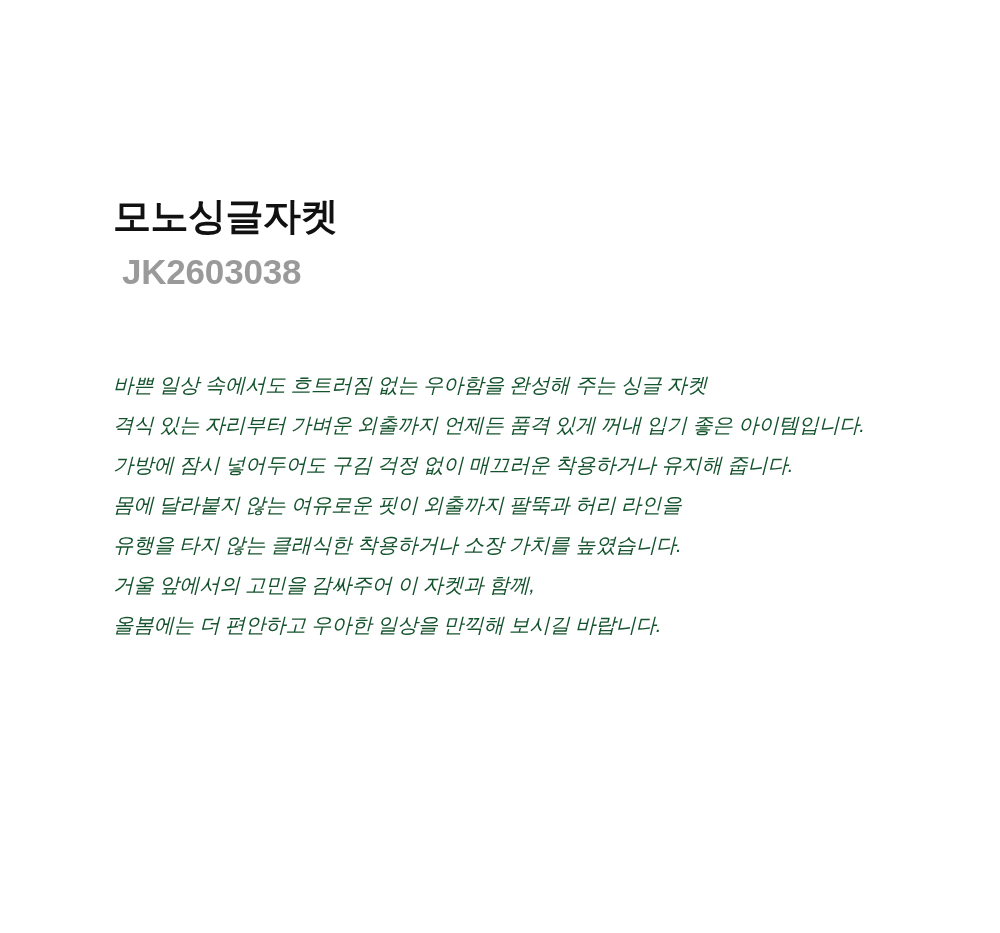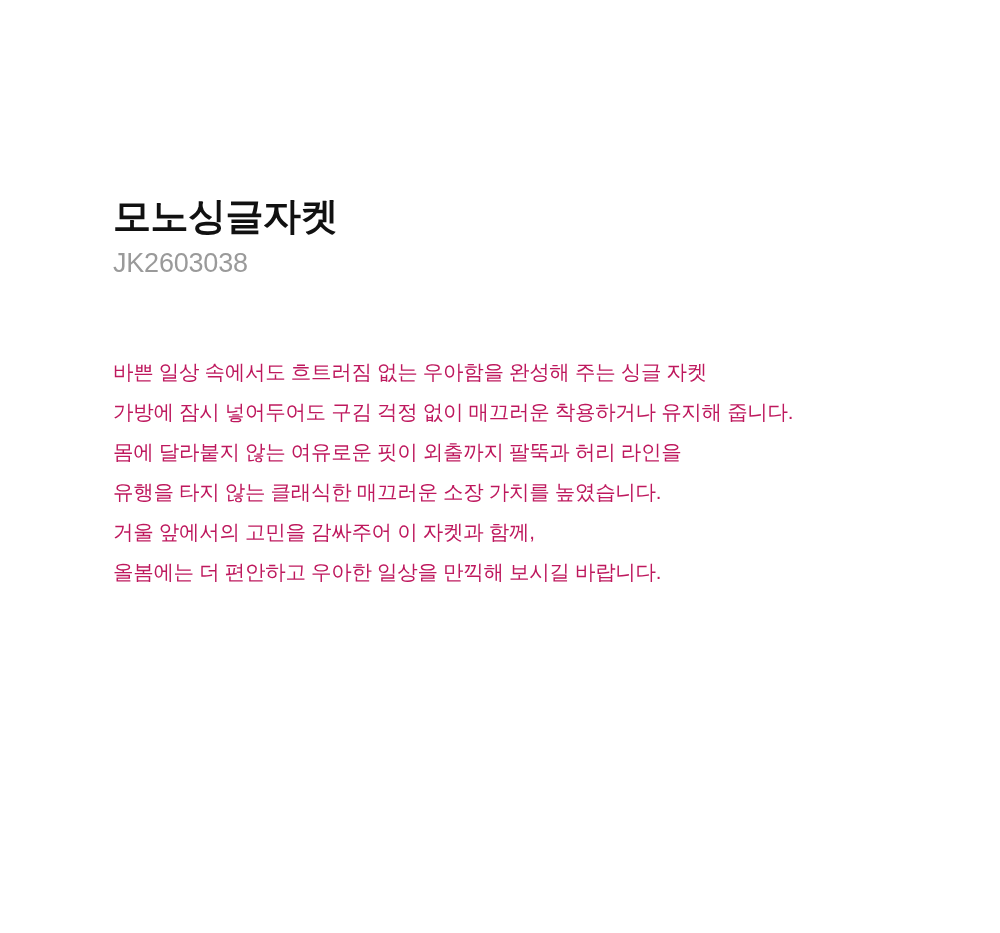--- a/index.html
+++ b/index.html
@@ -31,53 +31,55 @@
   .product-title {
     font-size: 38px;
     font-weight: 700;
     line-height: 1.25;
     letter-spacing: -0.5px;
     color: #111111;
     margin: 0 0 6px 0;
     white-space: pre;
   }
   .product-code {
-    font-size: 27px;
-    font-weight: 400;
+    font-size: 35px;
+    font-weight: 700;
     line-height: 1.25;
     letter-spacing: -0.2px;
     color: #9a9a9a;
-    margin: 0;
+    margin: 9px;
     white-space: pre;
   }
   .description {
     margin-top: 72px;
   }
   .desc-line {
     font-size: 20.5px;
     line-height: 40px;
-    color: #be185d;
+    color: #14532d;
     letter-spacing: -0.3px;
     white-space: pre;
     margin: 0;
+    font-style: italic;
   }
 </style>
 </head>
 <body>
 
 <div class="page">
   <div class="content">
 
     <h1 class="product-title">모노싱글자켓</h1>
 
     <div class="product-code">JK2603038</div>
 
     <div class="description">
       <p class="desc-line">바쁜 일상 속에서도 흐트러짐 없는 우아함을 완성해 주는 싱글 자켓</p>
+      <p class="desc-line">격식 있는 자리부터 가벼운 외출까지 언제든 품격 있게 꺼내 입기 좋은 아이템입니다.</p>
       <p class="desc-line">가방에 잠시 넣어두어도 구김 걱정 없이 매끄러운 착용하거나 유지해 줍니다.</p>
       <p class="desc-line">몸에 달라붙지 않는 여유로운 핏이 외출까지 팔뚝과 허리 라인을</p>
-      <p class="desc-line">유행을 타지 않는 클래식한 매끄러운 소장 가치를 높였습니다.</p>
+      <p class="desc-line">유행을 타지 않는 클래식한 착용하거나 소장 가치를 높였습니다.</p>
       <p class="desc-line">거울 앞에서의 고민을 감싸주어 이 자켓과 함께,</p>
       <p class="desc-line">올봄에는 더 편안하고 우아한 일상을 만끽해 보시길 바랍니다.</p>
     </div>
 
   </div>
 </div>
 
 </body></html>

